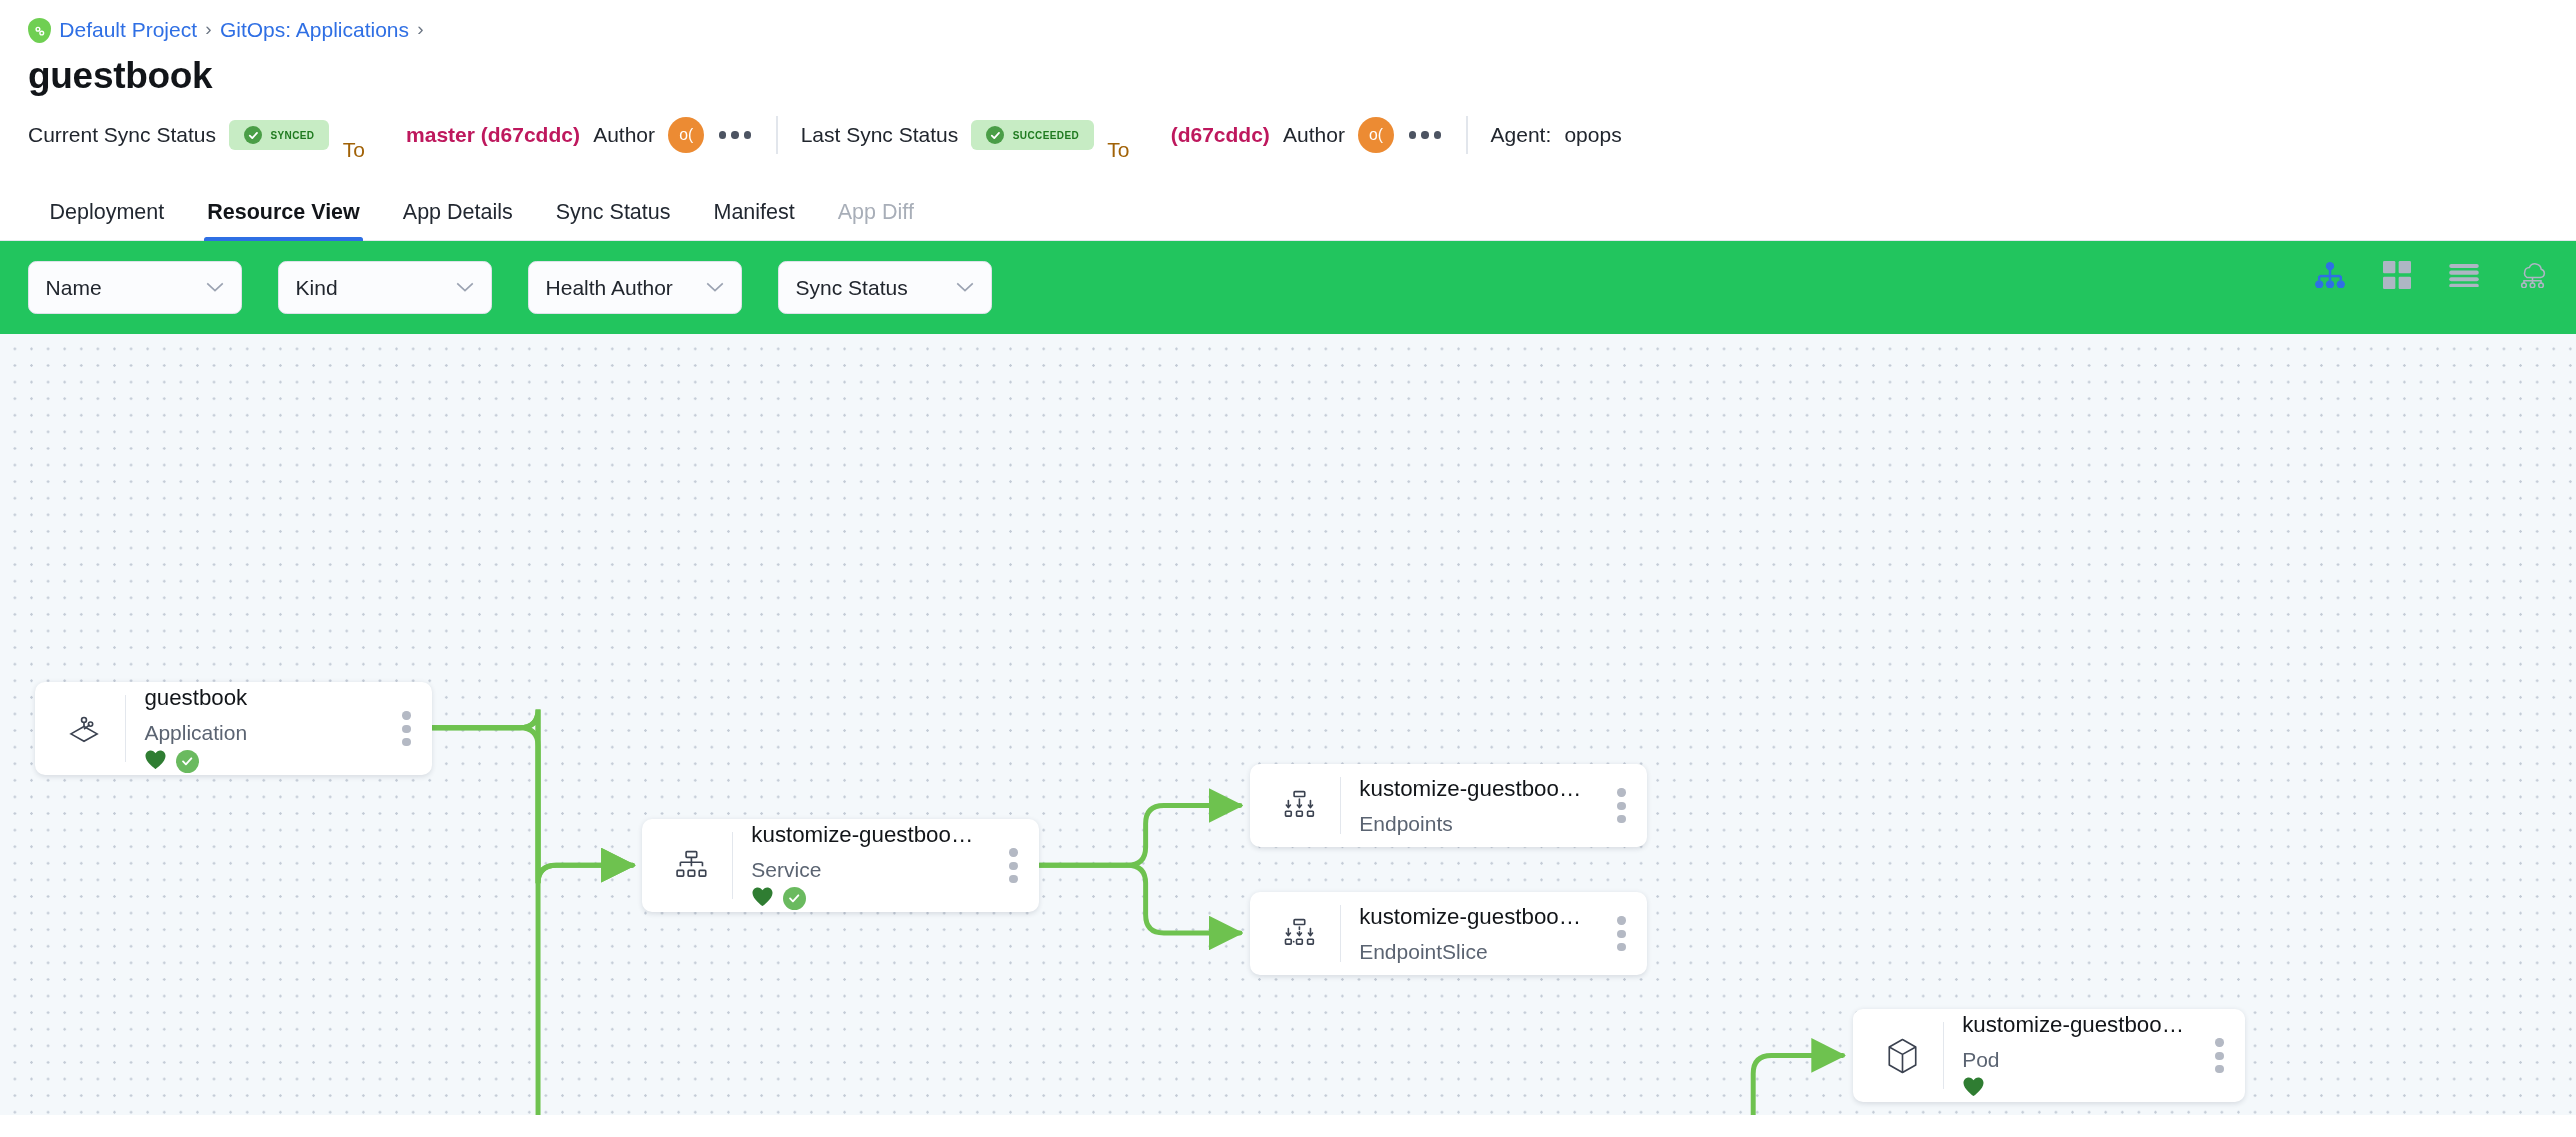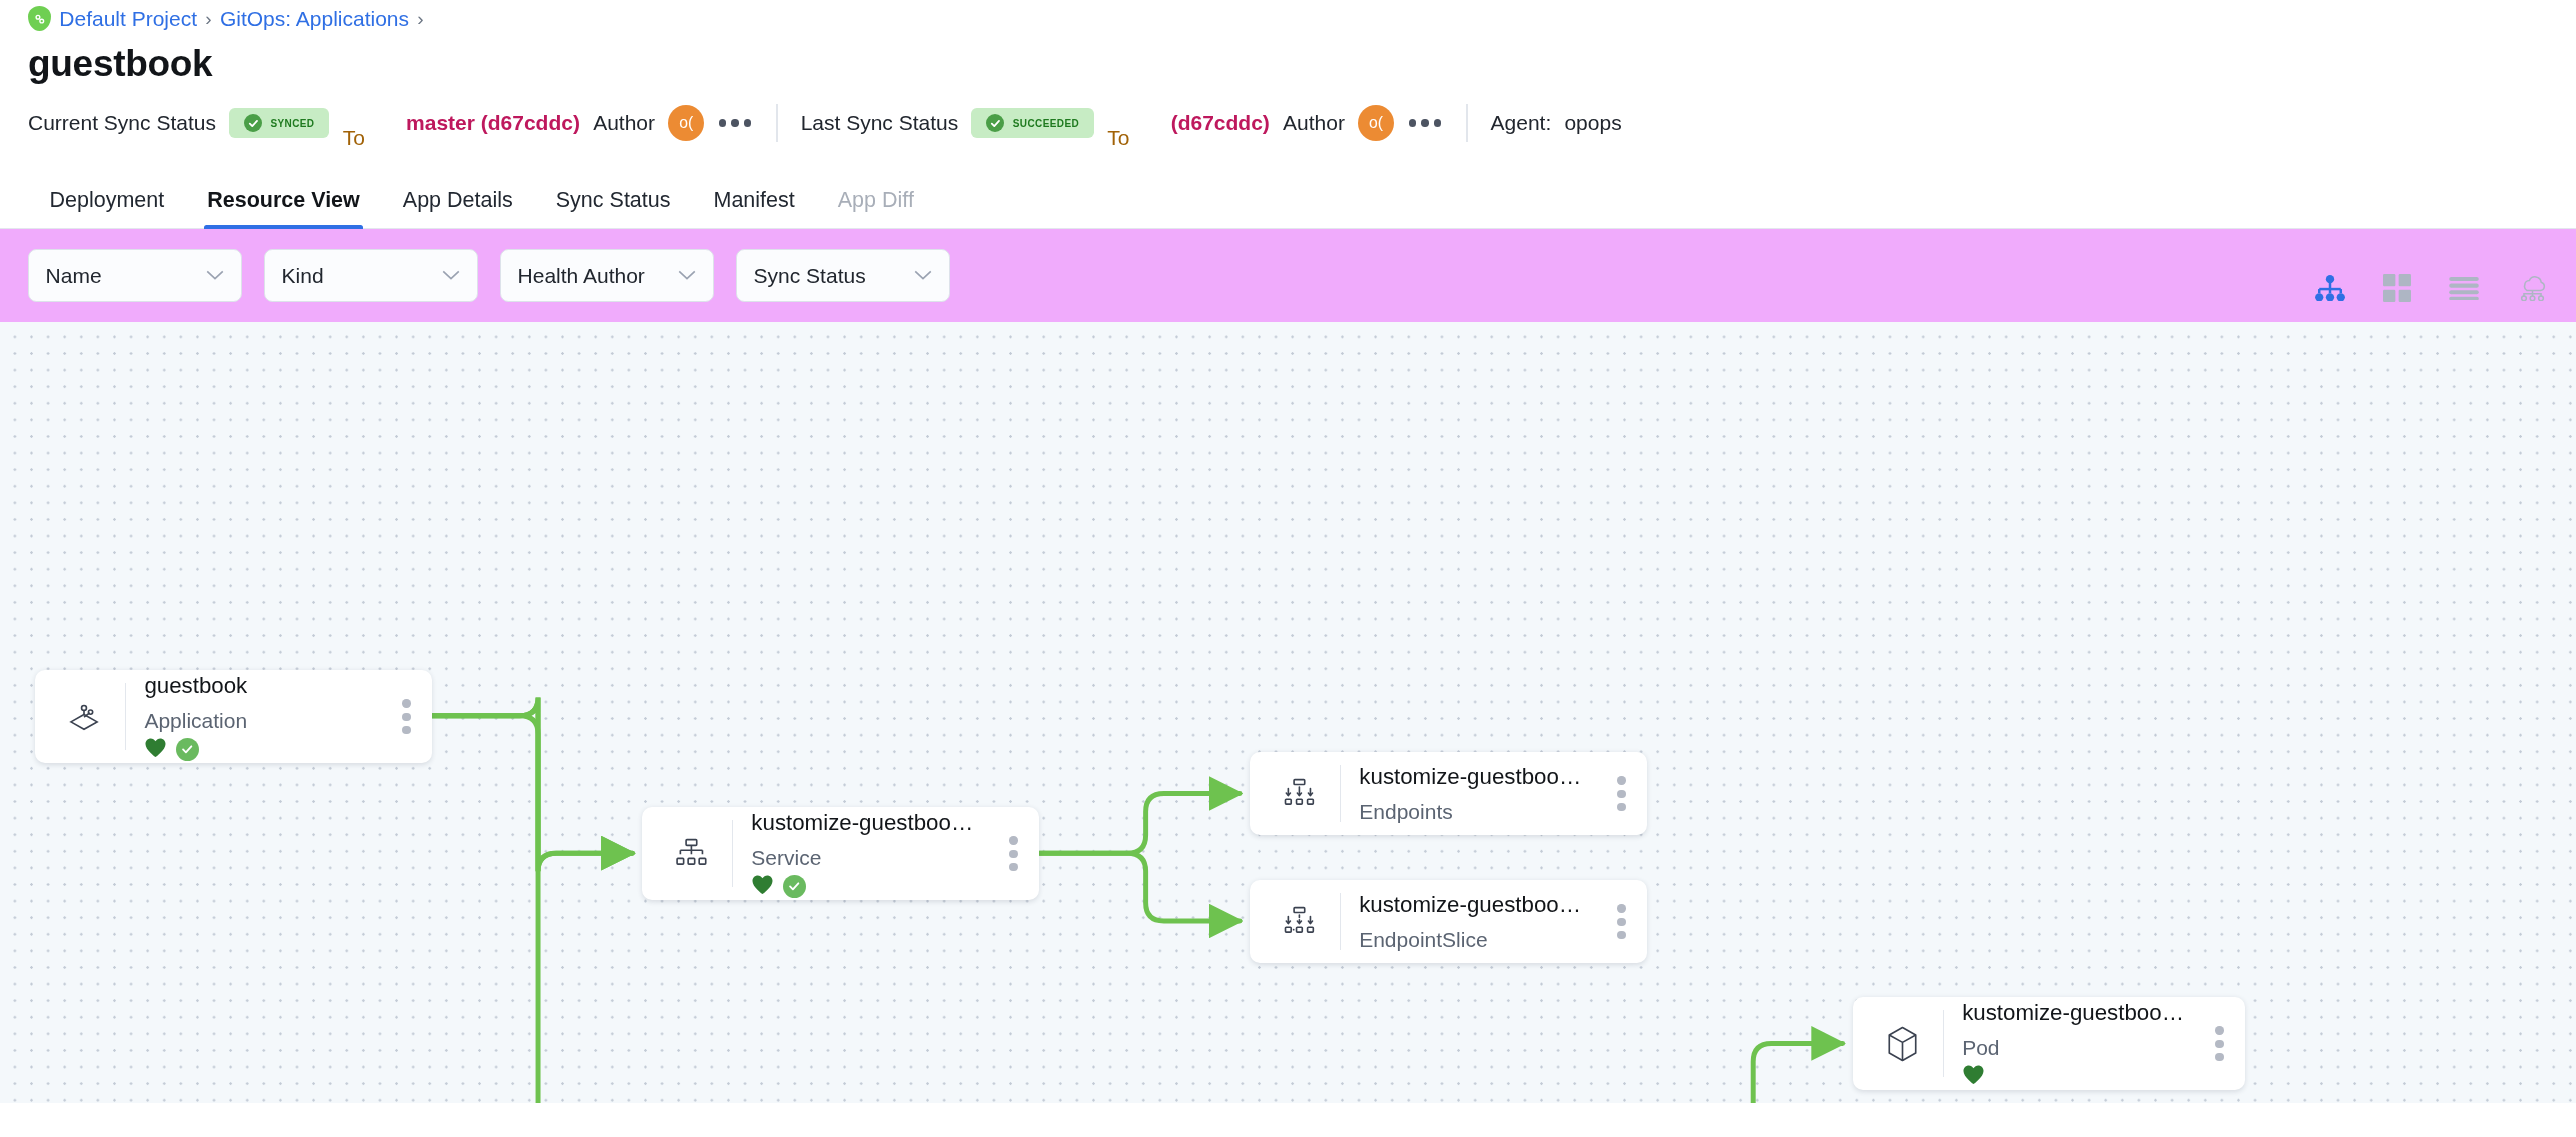--- a/index.html
+++ b/index.html
@@ -7,22 +7,22 @@
     width: 2576px; height: 1137px;
     font-family: "Liberation Sans", sans-serif;
     background: #ffffff;
     overflow: hidden;
   }
 
   
   .header { position: relative; background: #ffffff; padding: 0 28px; }
 
   .breadcrumb {
-    display: flex; align-items: center; gap: 8.3px;
-    padding-top: 6px; font-size: 21px;
+    display: flex; gap: 8.3px;
+    padding-top: 18px; font-size: 21px;
   }
   .bc-logo {
     width: 23px; height: 25px; position: relative;
     background: #6fcf52;
     border-radius: 50% 50% 50% 50% / 42% 42% 58% 58%;
     display: inline-flex; align-items: center; justify-content: center;
   }
   .bc-logo svg { display: block; }
   .bc-link { color: #2f6fe4; cursor: pointer; }
   .bc-sep { color: #6c7684; font-size: 19px; }
@@ -97,23 +97,23 @@
   }
   .tab.active { font-weight: bold; color: #121519; }
   .tab.active::after {
     content: ""; position: absolute; left: 18px; right: 18px; bottom: -1.7px;
     height: 5px; background: #2f6fe4; border-radius: 2.5px 2.5px 0 0;
   }
   .tab.disabled { color: #a8aeb8; cursor: default; }
 
   
   .filterbar {
-    display: flex; align-items: flex-end;
-    padding: 20px 28px; gap: 22px;
-    background: #f0abfc;
+    display: flex; align-items: flex-start;
+    padding: 20px 28px; gap: 36px;
+    background: #22c55e;
     position: relative;
   }
   .select {
     width: 214px; height: 53px;
     background: #fbfcfe; border: 1.7px solid #dde2ea; border-radius: 8.3px;
     display: flex; align-items: center; justify-content: space-between;
     padding: 0 16.6px; font-size: 21px; color: #21262e; cursor: pointer;
   }
   .chev { color: #9aa2b1; font-size: 16.6px; line-height: 1; }
   .viewmodes { position: absolute; right: 28px; display: flex; align-items: center; gap: 38px; }

